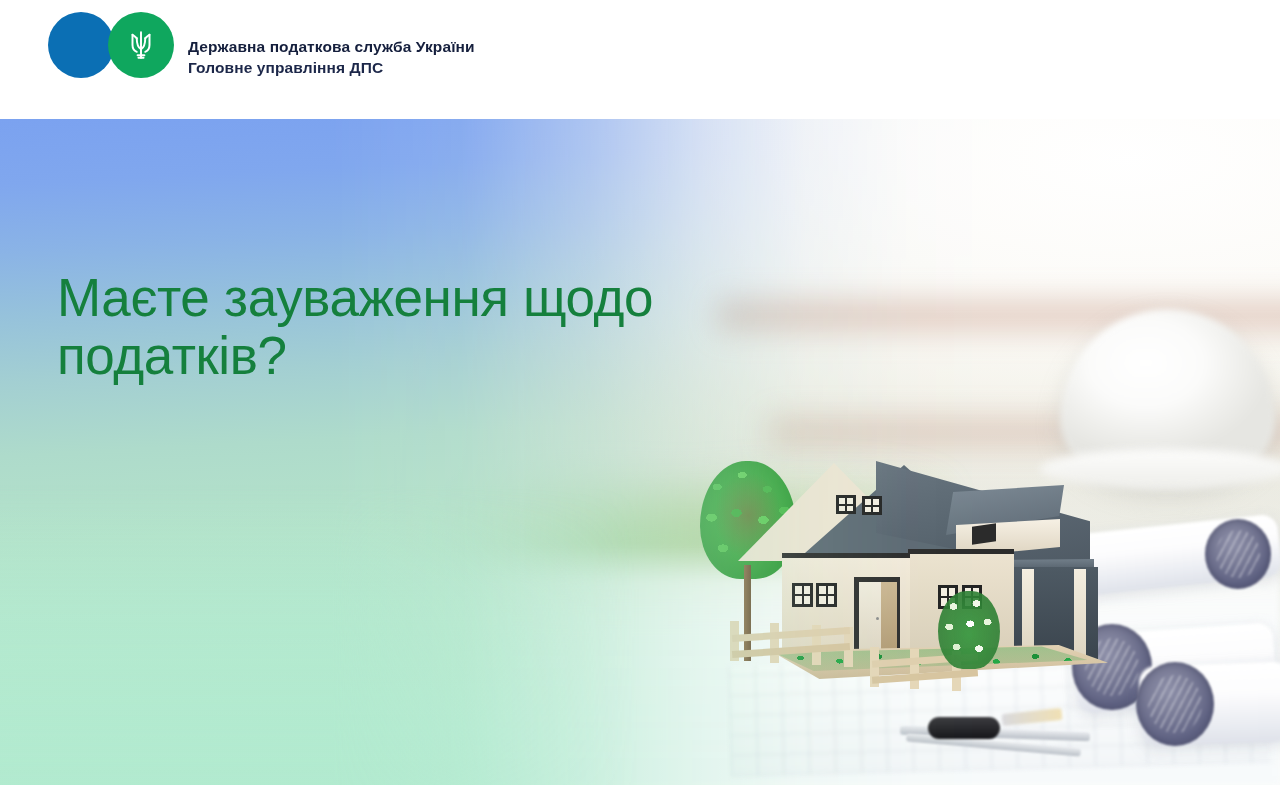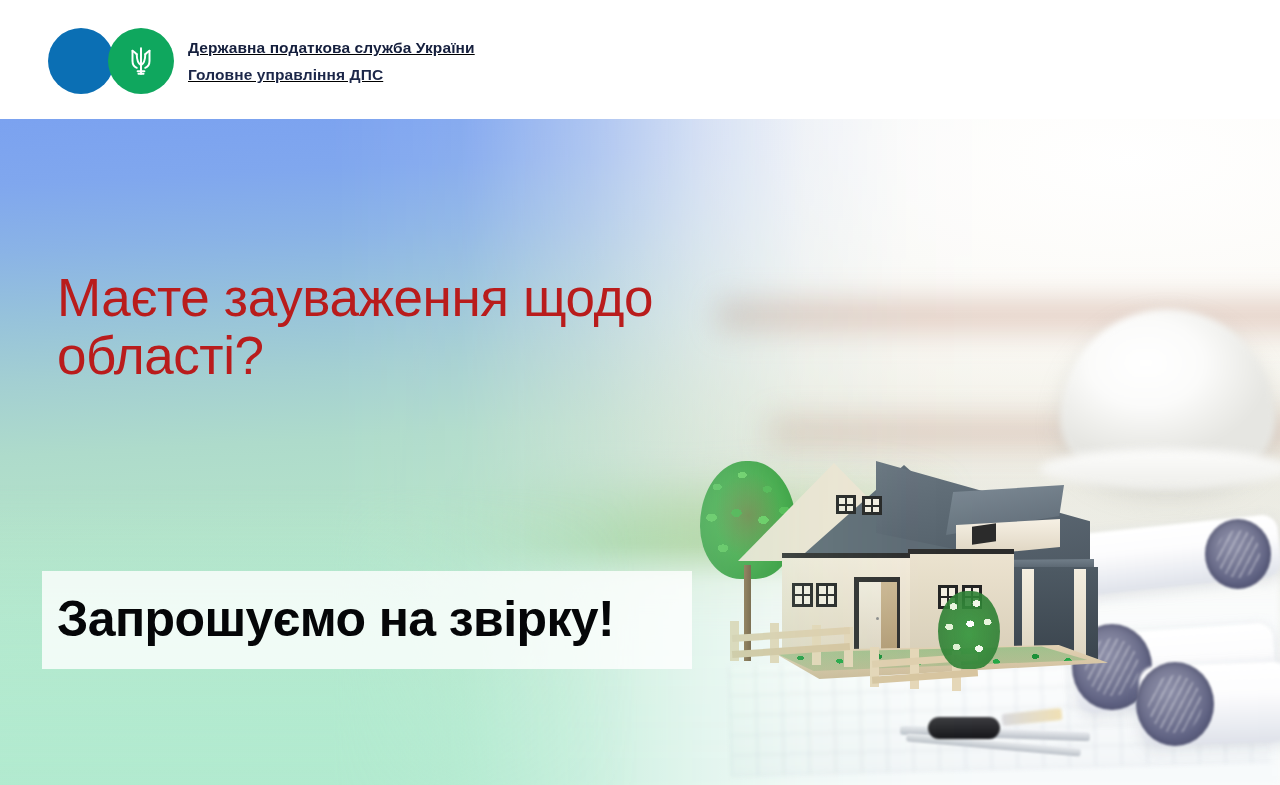--- a/index.html
+++ b/index.html
@@ -7,21 +7,21 @@
   html,body { width:1280px; height:785px; overflow:hidden; background:#fff; }
   body { font-family:"Liberation Sans", sans-serif; }
 
   .page { position:relative; width:1280px; height:785px; overflow:hidden; background:#ffffff; }
 
   
   .header {
     position:absolute; left:0; top:0; width:1280px; height:119px;
     background:#ffffff; z-index:40;
   }
-  .header-inner { position:absolute; left:48px; top:28px; display:flex; align-items:center;text-decoration:underline; }
+  .header-inner { position:absolute; left:48px; top:12px; display:flex; align-items:flex-end; }
   .logo-marks { position:relative; width:126px; height:66px; flex:none; }
   .circle-blue {
     position:absolute; left:0; top:0; width:66px; height:66px;
     border-radius:50%; background:#0b6fb4;
   }
   .circle-green {
     position:absolute; left:60px; top:0; width:66px; height:66px;
     border-radius:50%; background:#0fa75e;
     display:flex; align-items:center; justify-content:center;
   }
@@ -29,21 +29,21 @@
 
   .header-text { margin-left:14px; padding-top:1px; }
   .h-line1 {
     font-size:15.5px; font-weight:bold; color:#151f3d;
     letter-spacing:0.1px; line-height:20px; white-space:nowrap;
   }
   .h-line2, .h-line3 {
     font-size:15.5px; font-weight:bold; color:#1c2749;
     letter-spacing:0.1px; line-height:21px; white-space:nowrap;
   }
-  .h-line2 { margin-top:6px; }
+  .h-line2 { }
 
   
   .banner {
     position:absolute; left:0; top:119px; width:1280px; height:666px;
     overflow:hidden; background:#f3f2ee;
   }
 
   
   .photo { position:absolute; inset:0; }
 
@@ -372,21 +372,21 @@
     background:linear-gradient(180deg, rgba(179,234,208,0) 0%, rgba(179,234,208,0.55) 38%, rgba(178,234,207,0.92) 100%);
     -webkit-mask-image:linear-gradient(90deg, rgba(0,0,0,1) 0%, rgba(0,0,0,1) 52%, rgba(0,0,0,0.35) 76%, rgba(0,0,0,0) 100%);
     mask-image:linear-gradient(90deg, rgba(0,0,0,1) 0%, rgba(0,0,0,1) 52%, rgba(0,0,0,0.35) 76%, rgba(0,0,0,0) 100%);
   }
 
   
   .copy { position:absolute; left:57px; top:150px; z-index:30; width:700px; }
 
   .headline {
     font-size:53px; font-weight:400; line-height:58px;
-    color:#b91c1c; letter-spacing:-0.4px;
+    color:#15803d; letter-spacing:-0.4px;
     font-family:"Liberation Sans", sans-serif;
   }
   .headline span { display:block; white-space:nowrap; }
 
   .cta-band {
     position:absolute; left:42px; top:452px; width:650px; height:98px; z-index:30;
     background:rgba(255,255,255,0.80);
   }
   .cta-text {
     position:absolute; left:15px; top:18px;
@@ -514,22 +514,19 @@
         <div class="bush"></div>
       </div>
     </div>
 
     <div class="overlay"></div>
     <div class="overlay-bottom"></div>
 
     <div class="copy">
       <div class="headline">
         <span>Маєте зауваження щодо</span>
-        <span>області?</span>
+        <span>податків?</span>
       </div>
     </div>
 
-    <div class="cta-band">
-      <div class="cta-text">Запрошуємо на звірку!</div>
-    </div>
 
   </div>
 </div>
 
 </body></html>

